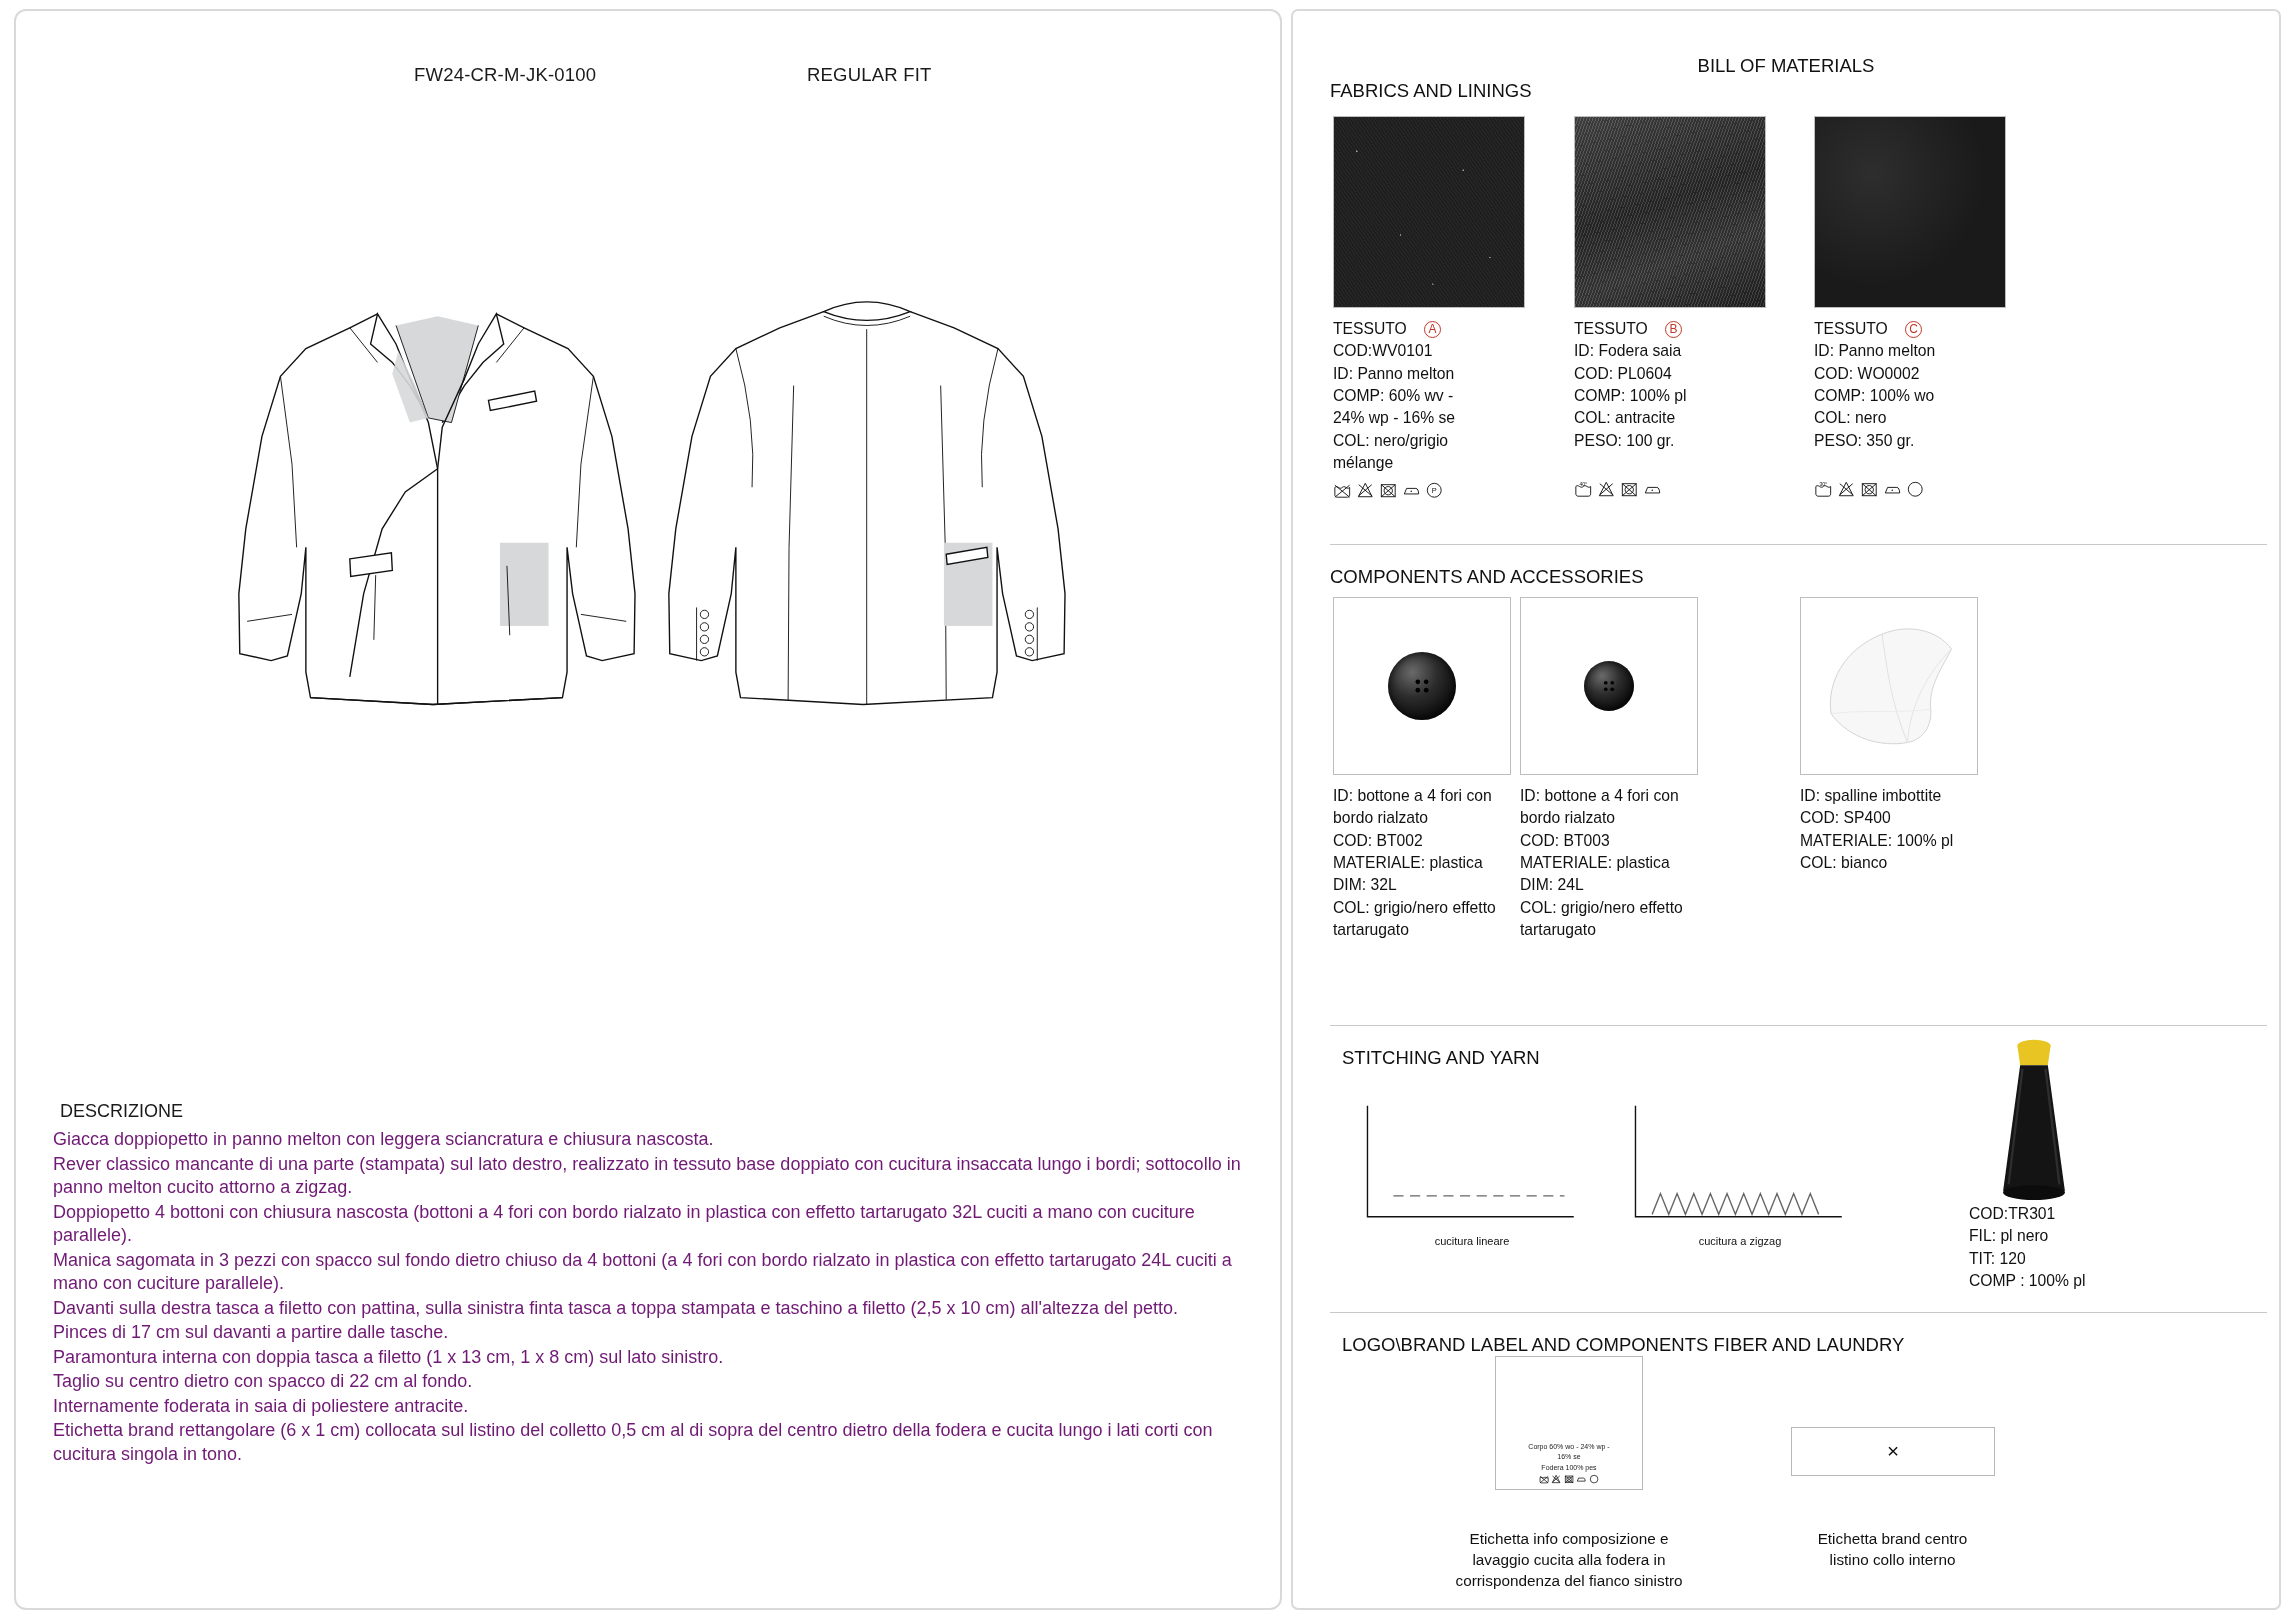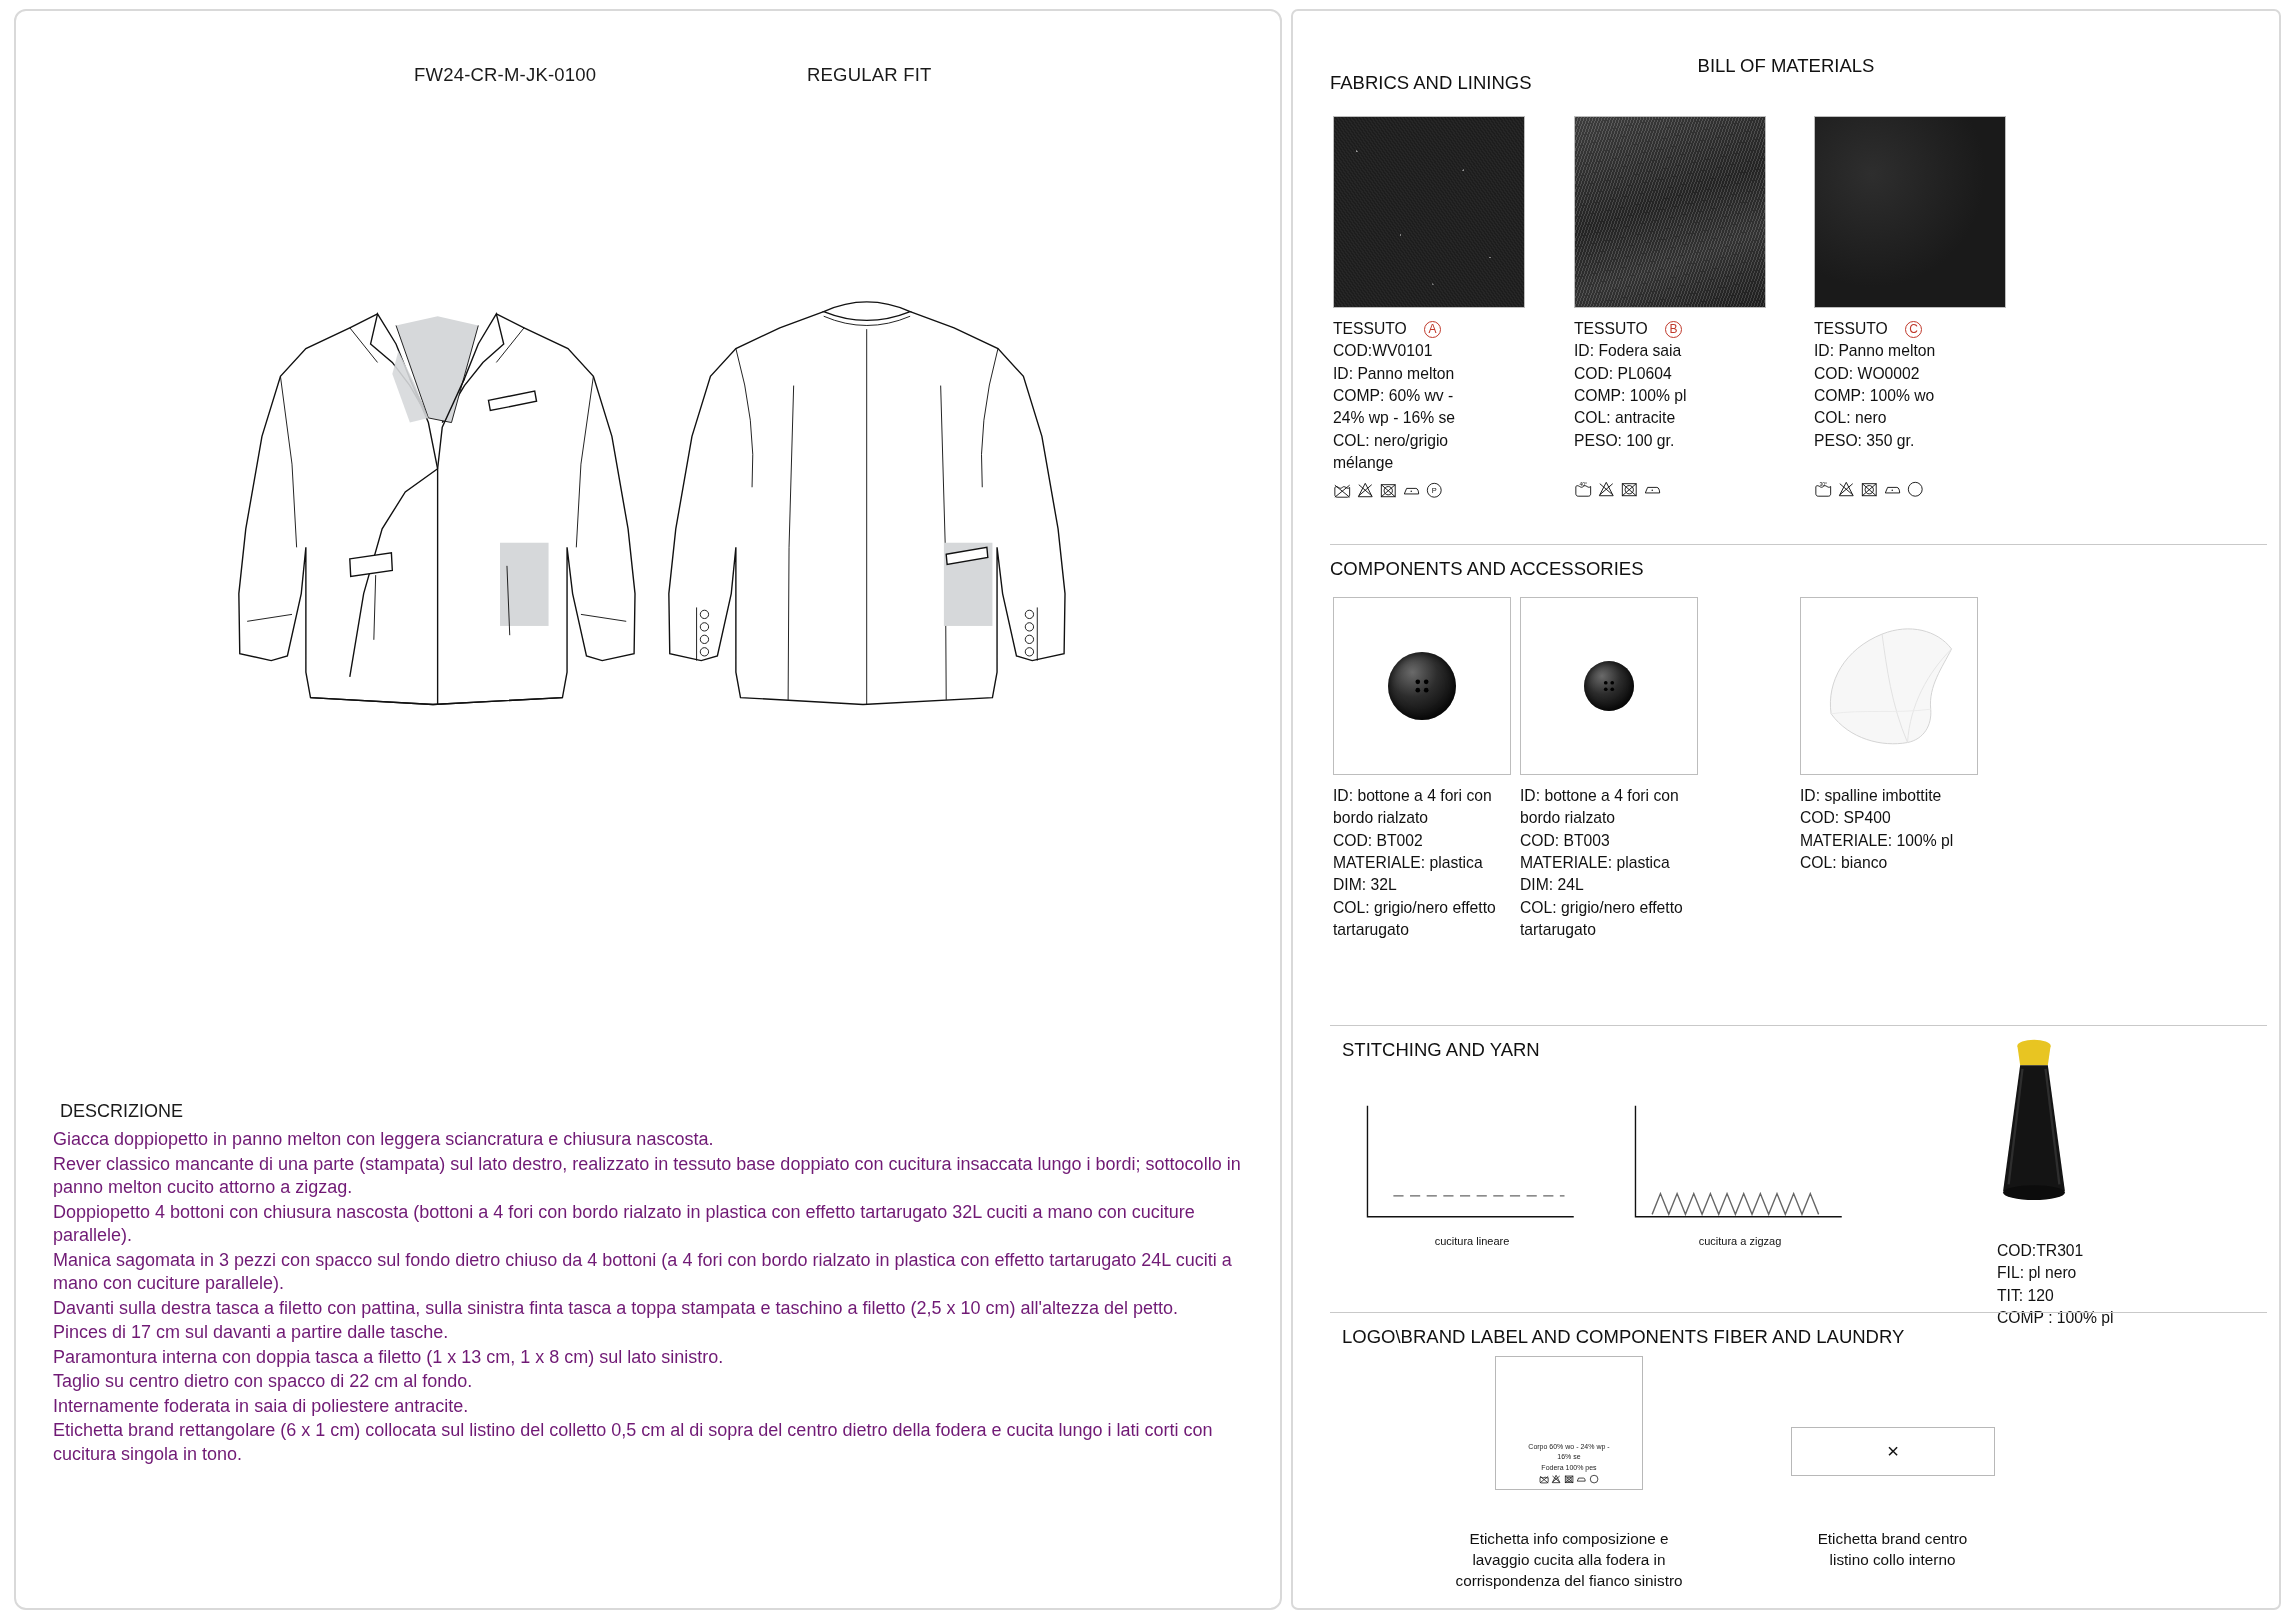--- a/index.html
+++ b/index.html
@@ -81,20 +81,21 @@
     left: 0; top: 44px;
     width: 100%;
     text-align: center;
     font-size: 18.5px;
     color: #111;
   }
   .sect-title {
     position: absolute;
     font-size: 18.5px;
     color: #111;
+    margin-top: 8px;
   }
   .hr {
     position: absolute;
     height: 0.9px;
     background: #c9c9c9;
   }
 
   
   .swatch-row { position: absolute; left: 1333px; top: 116px; }
   .swatch-cell { position: absolute; top: 0; }
@@ -185,22 +186,22 @@
   
   .stitch-area { position: absolute; left: 1333px; top: 1064px; }
   .stitch-cap {
     text-align: center;
     font-size: 11px;
     color: #111;
     margin-top: 7.4px;
   }
   .cone-wrap { position: absolute; left: 1976px; top: 1032px; }
   .cone-text {
-    position: absolute; left: 1969px; top: 1240px;
-    font-size: 15.7px; color: #111; line-height: 1.42; margin-left: 28px;
+    position: absolute; left: 1969px; top: 1203px;
+    font-size: 15.7px; color: #111; line-height: 1.42;
   }
   .care-label-box {
     position: absolute; left: 1495px; top: 1356px;
     width: 148px; height: 134px;
     border: 0.5px solid #b8b8b8;
     background: #fff;
   }
   .care-label-inner {
     position: absolute; left: 0; right: 0; bottom: 15.7px;
     text-align: center;

